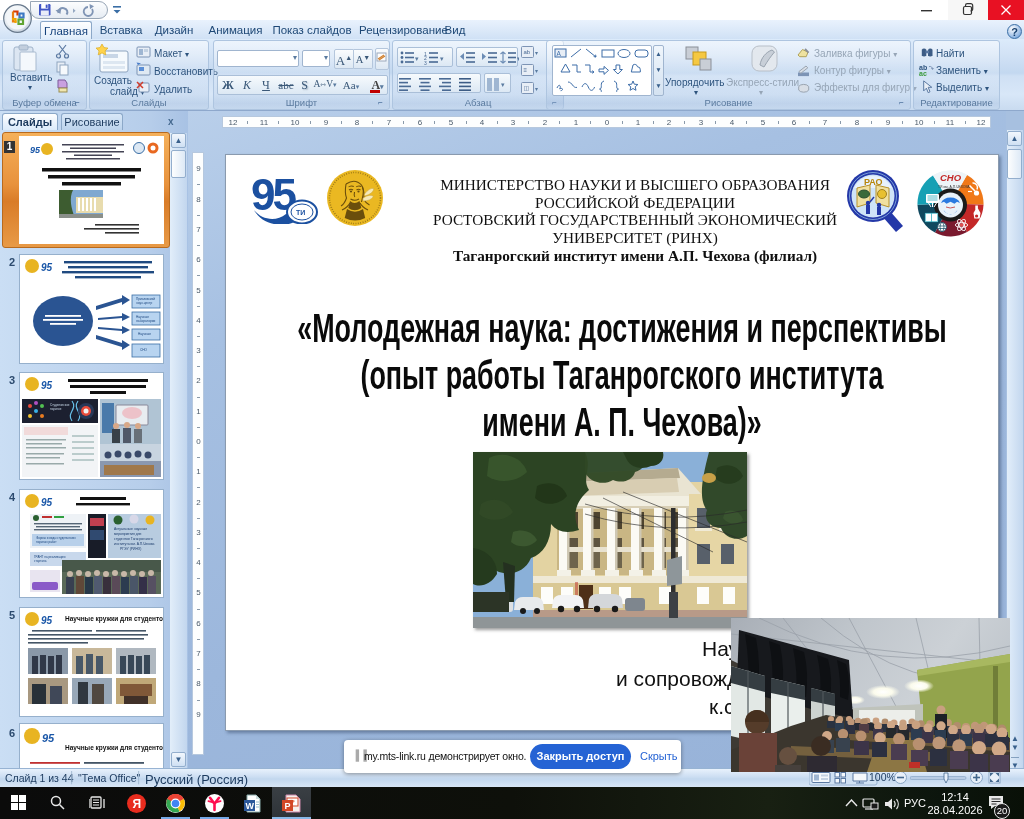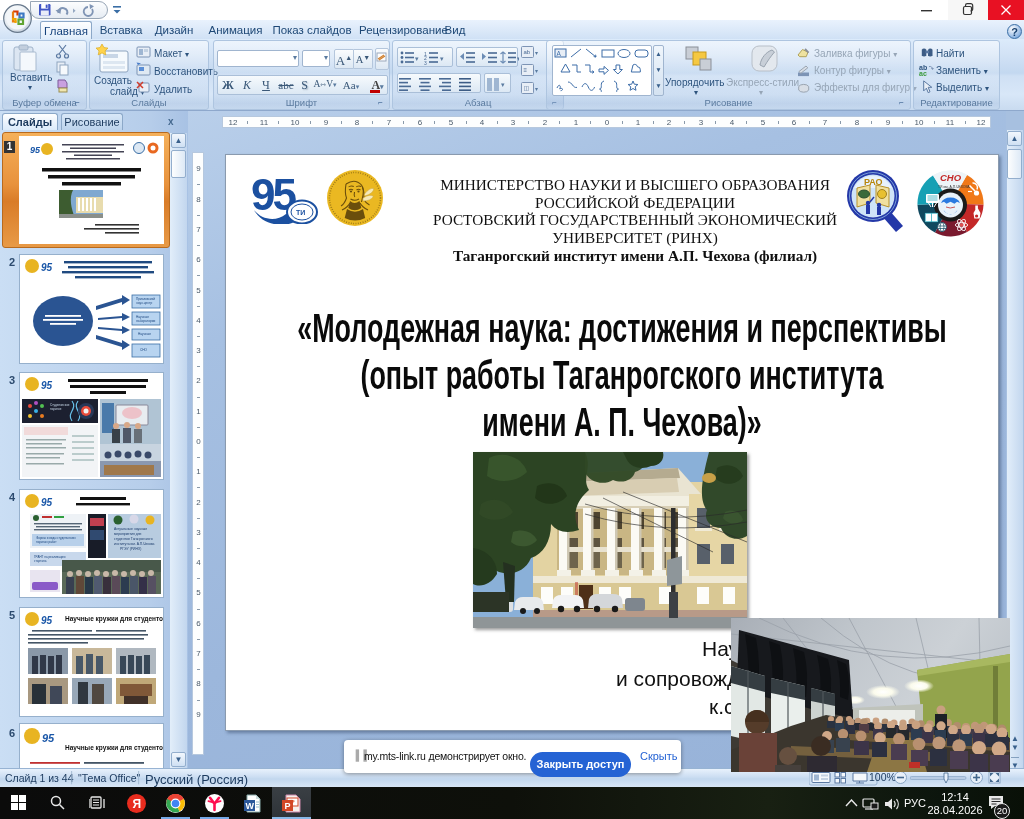--- a/index.html
+++ b/index.html
@@ -1039,21 +1039,21 @@
         <path d="M11 2 l0 3.5 -3.5 -3.5z"></path>
         <path d="M2 11 l0 -3.5 3.5 3.5z"></path>
         <path d="M11 11 l-3.5 0 3.5 -3.5z"></path>
       </g>
     </svg>
   </div>
 
   <div class="abs" id="notif">
     <span style="position:absolute;left:12px;top:10px;color:#aaa;font-weight:bold;font-size:10px">▍▍</span>
     <span style="position:absolute;left:20px;top:10px;font-size:10.5px;letter-spacing:-0.2px">my.mts-link.ru демонстрирует окно.</span>
-    <div style="position:absolute;left:186px;top:12px;width:101px;height:25px;border-radius:13px;background:#2563d4;color:#fff;text-align:center;line-height:25px;font-weight:bold;font-size:11px">Закрыть доступ</div>
+    <div style="position:absolute;left:186px;top:4px;width:101px;height:25px;border-radius:13px;background:#2563d4;color:#fff;text-align:center;line-height:25px;font-weight:bold;font-size:11px">Закрыть доступ</div>
     <span style="position:absolute;left:296px;top:10px;color:#2563d4;font-size:11px">Скрыть</span>
   </div>
 
   <svg class="abs" id="videosvg" style="left:731px;top:618px" width="279" height="154" viewBox="0 0 279 154">
     <defs>
       <linearGradient id="ceil" x1="0" y1="0" x2="1" y2="0.25">
         <stop offset="0" stop-color="#a8aeb6"></stop>
         <stop offset="0.45" stop-color="#c0c6cc"></stop>
         <stop offset="0.8" stop-color="#ccd1d6"></stop>
         <stop offset="1" stop-color="#c2c8ce"></stop>

